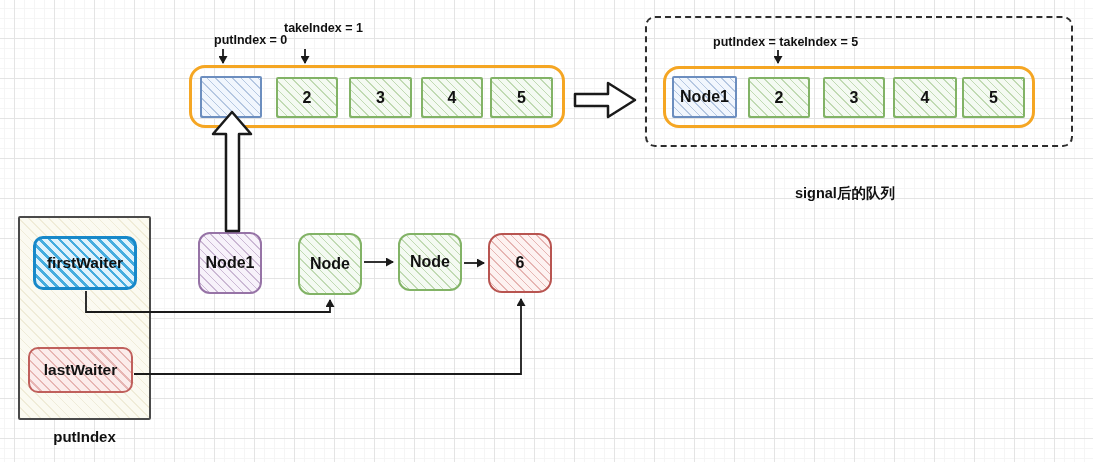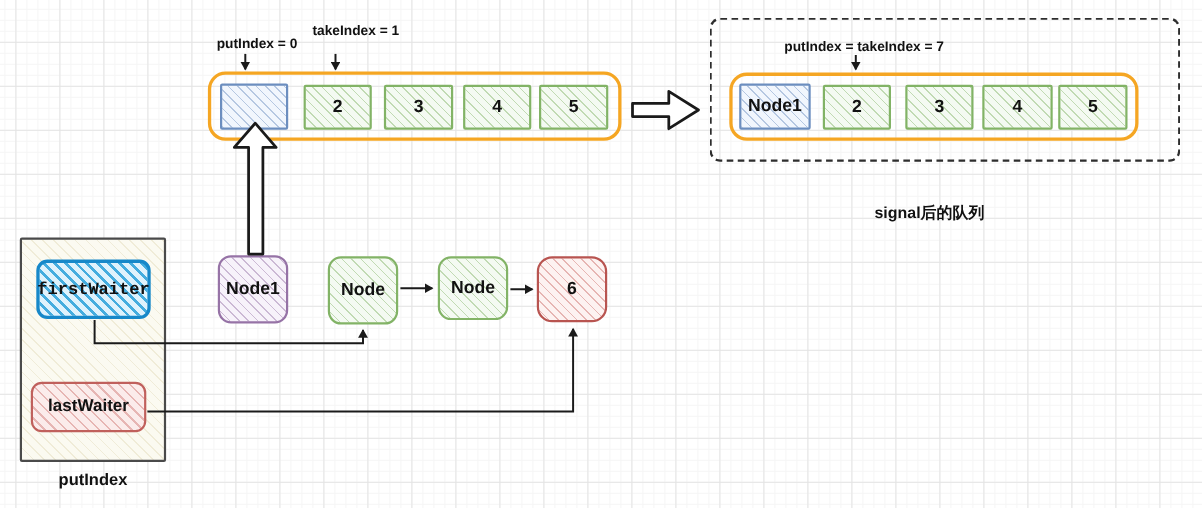--- a/index.html
+++ b/index.html
@@ -82,44 +82,44 @@
     position:absolute;font-weight:bold;color:#111;font-size:15px;
     text-align:center;white-space:nowrap;
   }
   svg.overlay{position:absolute;left:0;top:0;pointer-events:none;}
 </style>
 </head>
 <body>
 
 <div id="stage">
 
-  <div class="lbl" style="left:171px;top:33px;padding-left:26px;">putIndex = 0</div>
+  <div class="lbl" style="left:188px;top:33px;padding-left:26px;">putIndex = 0</div>
   <div class="lbl" style="left:284px;top:21px;">takeIndex = 1</div>
 
   <div class="abs queue-frame" style="left:189px;top:65px;width:376px;height:63px;"></div>
   <div class="abs cell hatch-blue" style="left:200px;top:76px;width:62px;height:42px;"></div>
   <div class="abs cell hatch-green" style="left:276px;top:77px;width:62px;height:41px;">2</div>
   <div class="abs cell hatch-green" style="left:349px;top:77px;width:63px;height:41px;">3</div>
   <div class="abs cell hatch-green" style="left:421px;top:77px;width:62px;height:41px;">4</div>
   <div class="abs cell hatch-green" style="left:490px;top:77px;width:63px;height:41px;">5</div>
 
   <div class="abs dashed-frame" style="left:645px;top:16px;width:428px;height:131px;"></div>
-  <div class="lbl" style="left:713px;top:35px;">putIndex = takeIndex = 7</div>
+  <div class="lbl" style="left:713px;top:35px;">putIndex = takeIndex = 5</div>
 
   <div class="abs queue-frame" style="left:663px;top:66px;width:372px;height:62px;"></div>
   <div class="abs cell hatch-blue" style="left:672px;top:76px;width:65px;height:42px;">Node1</div>
   <div class="abs cell hatch-green" style="left:748px;top:77px;width:62px;height:41px;">2</div>
   <div class="abs cell hatch-green" style="left:823px;top:77px;width:62px;height:41px;">3</div>
   <div class="abs cell hatch-green" style="left:893px;top:77px;width:64px;height:41px;">4</div>
   <div class="abs cell hatch-green" style="left:962px;top:77px;width:63px;height:41px;">5</div>
 
   <div class="caption" style="left:795px;top:168px;font-size:14.5px;margin-top:16px;">signal后的队列</div>
 
   <div class="abs hatch-cream" style="left:18px;top:216px;width:133px;height:204px;"></div>
-  <div class="abs nodebox hatch-cyan" style="left:33px;top:236px;width:104px;height:54px;font-size:15.5px;font-family:Liberation Mono, monospace;">firstWaiter</div>
+  <div class="abs nodebox hatch-cyan" style="left:33px;top:236px;width:104px;height:54px;font-size:15.5px;">firstWaiter</div>
   <div class="abs nodebox hatch-rose" style="left:28px;top:347px;width:105px;height:46px;font-size:15.5px;">lastWaiter</div>
   <div class="caption" style="left:18px;top:428px;width:133px;">putIndex</div>
 
   <div class="abs nodebox hatch-purple" style="left:198px;top:232px;width:64px;height:62px;">Node1</div>
   <div class="abs nodebox hatch-green" style="left:298px;top:233px;width:64px;height:62px;border-radius:12px;">Node</div>
   <div class="abs nodebox hatch-green" style="left:398px;top:233px;width:64px;height:58px;border-radius:12px;">Node</div>
   <div class="abs nodebox hatch-red" style="left:488px;top:233px;width:64px;height:60px;">6</div>
 
   <svg class="overlay" width="1093" height="462" viewBox="0 0 1093 462">
     <defs>

